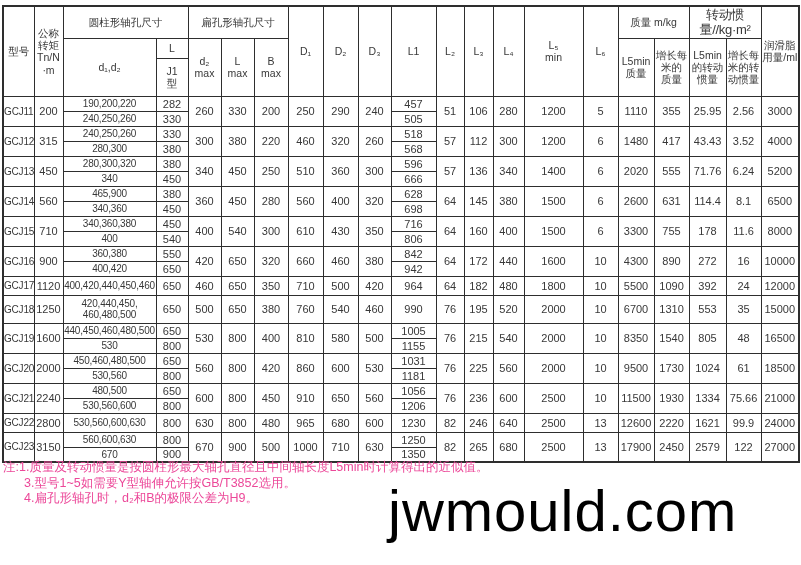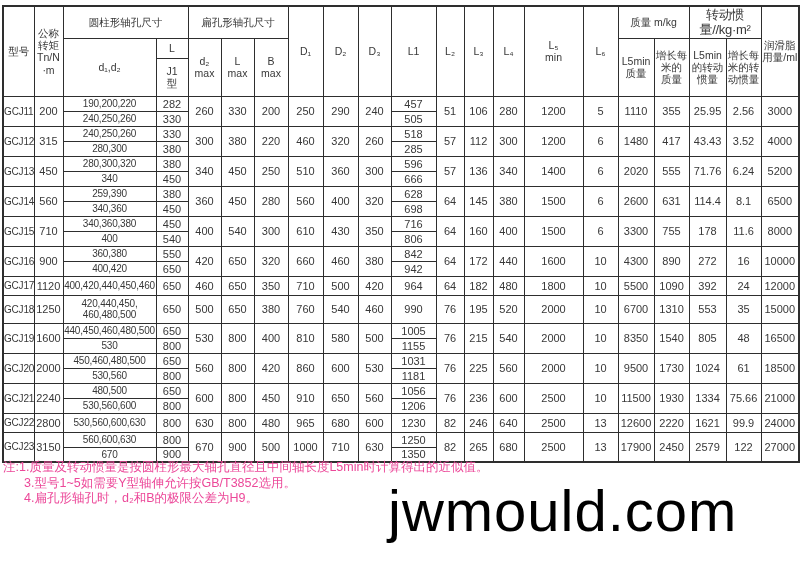--- a/index.html
+++ b/index.html
@@ -149,21 +149,21 @@
           <td rowspan="2" data-name="cell-L6">6</td>
           <td rowspan="2" data-name="cell-mass">1480</td>
           <td rowspan="2" data-name="cell-mass_per_m">417</td>
           <td rowspan="2" data-name="cell-inertia">43.43</td>
           <td rowspan="2" data-name="cell-inertia_per_m">3.52</td>
           <td rowspan="2" data-name="cell-grease">4000</td>
         </tr>
         <tr data-name="table-row" style="height: 15px;">
           <td class="d-cell" data-name="cell-bore-diameters">280,300</td>
           <td data-name="cell-L-length">380</td>
-          <td data-name="cell-L1">285</td>
+          <td data-name="cell-L1">568</td>
         </tr>
       </tbody>
       <tbody>
         <tr data-name="table-row" style="height: 15px;">
           <td rowspan="2" data-name="cell-model">GCJ13</td>
           <td rowspan="2" data-name="cell-torque">450</td>
           <td class="d-cell" data-name="cell-bore-diameters">280,300,320</td>
           <td data-name="cell-L-length">380</td>
           <td rowspan="2" data-name="cell-d2max">340</td>
           <td rowspan="2" data-name="cell-Lmax">450</td>
@@ -186,21 +186,21 @@
         <tr data-name="table-row" style="height: 15px;">
           <td class="d-cell" data-name="cell-bore-diameters">340</td>
           <td data-name="cell-L-length">450</td>
           <td data-name="cell-L1">666</td>
         </tr>
       </tbody>
       <tbody>
         <tr data-name="table-row" style="height: 15px; padding-left: 9px;">
           <td rowspan="2" data-name="cell-model">GCJ14</td>
           <td rowspan="2" data-name="cell-torque">560</td>
-          <td class="d-cell" data-name="cell-bore-diameters">259,390</td>
+          <td class="d-cell" data-name="cell-bore-diameters">465,900</td>
           <td data-name="cell-L-length">380</td>
           <td rowspan="2" data-name="cell-d2max">360</td>
           <td rowspan="2" data-name="cell-Lmax">450</td>
           <td rowspan="2" data-name="cell-Bmax">280</td>
           <td rowspan="2" data-name="cell-D1">560</td>
           <td rowspan="2" data-name="cell-D2">400</td>
           <td rowspan="2" data-name="cell-D3">320</td>
           <td data-name="cell-L1">628</td>
           <td rowspan="2" data-name="cell-L2">64</td>
           <td rowspan="2" data-name="cell-L3">145</td>

